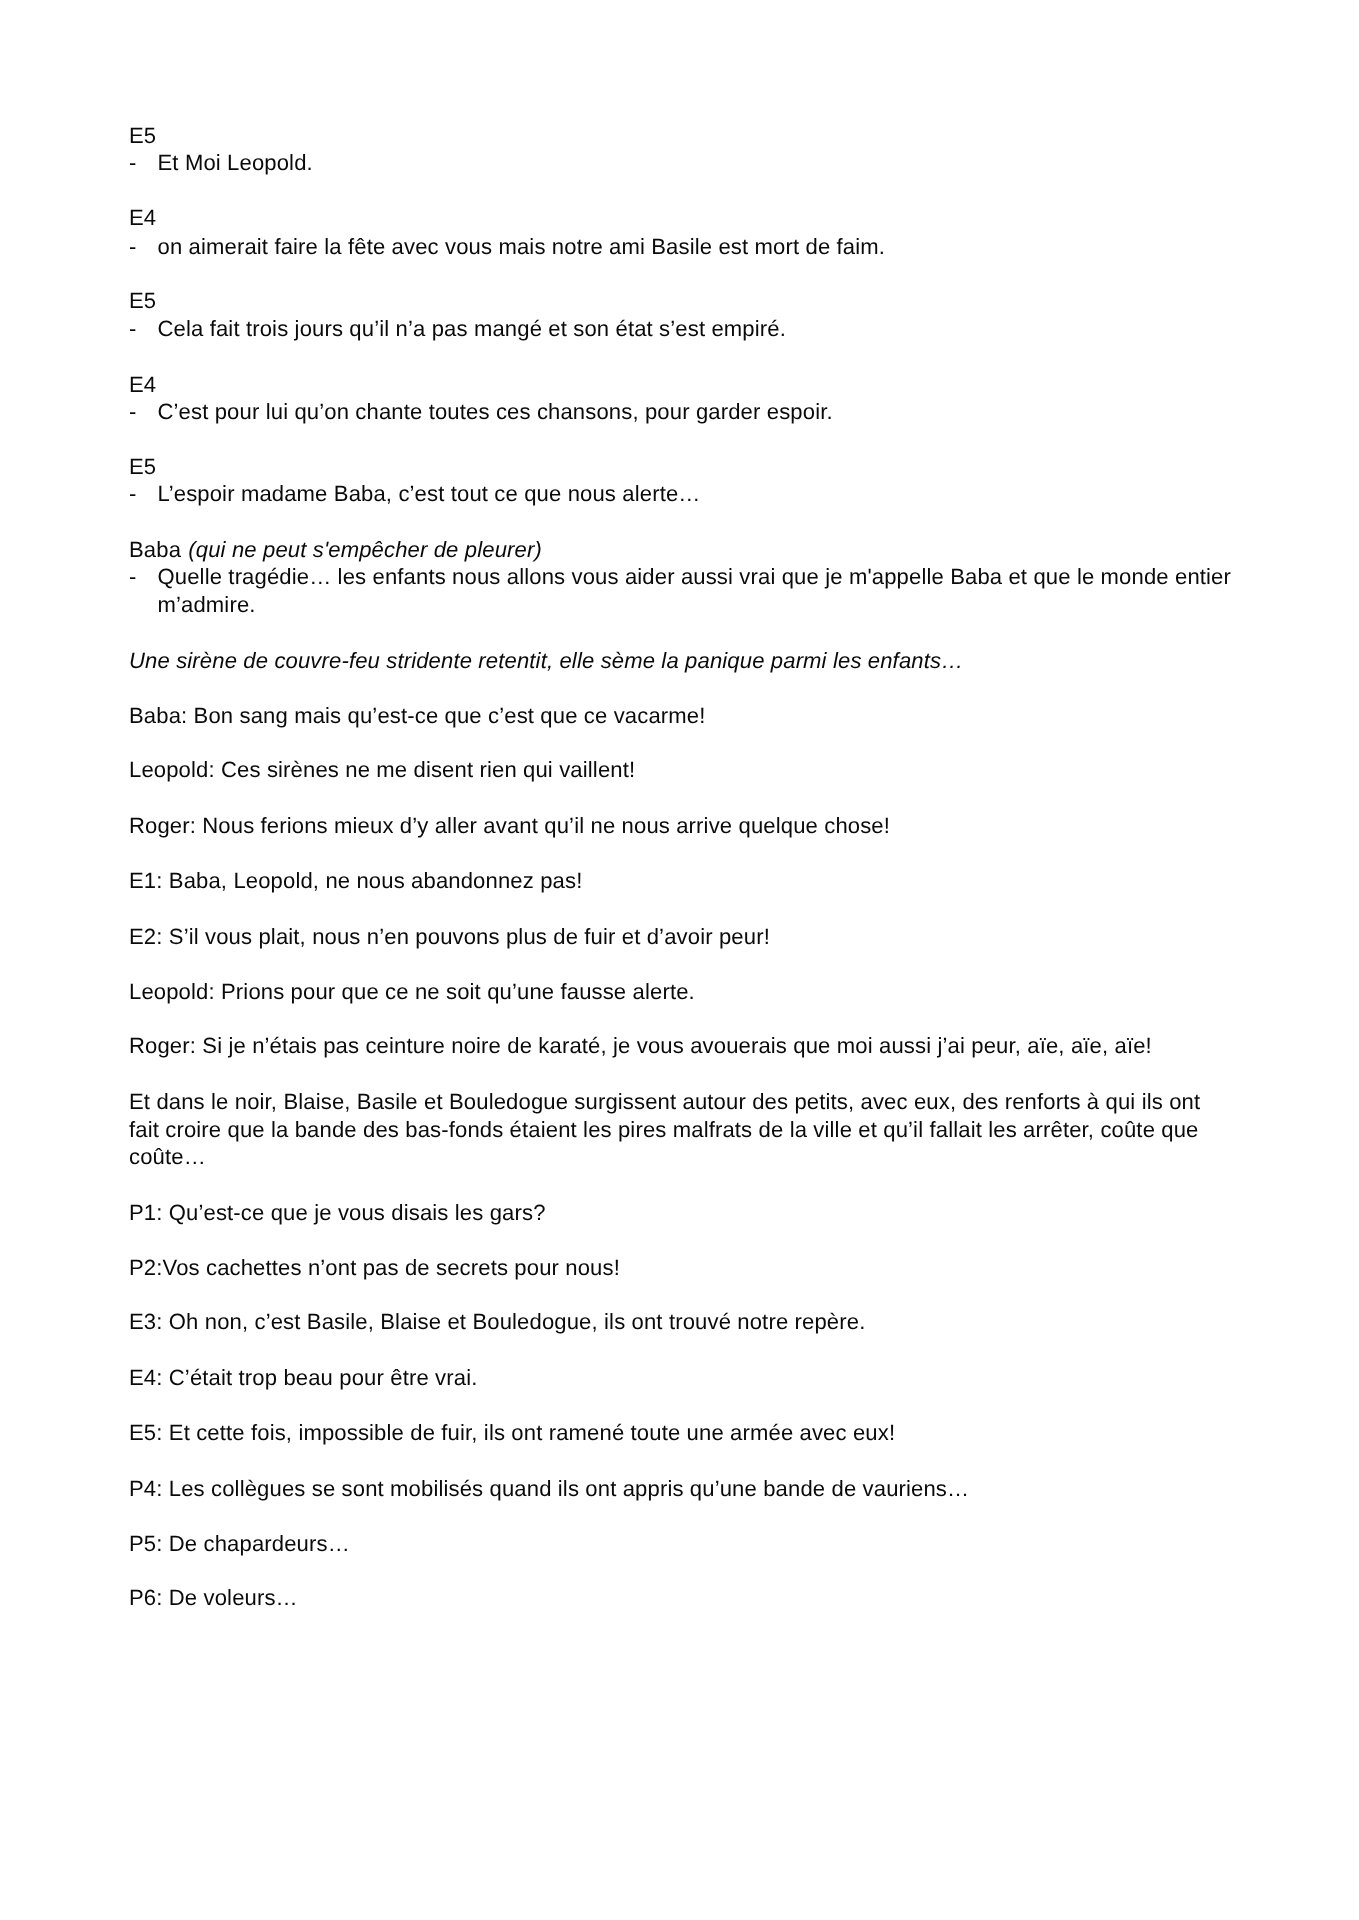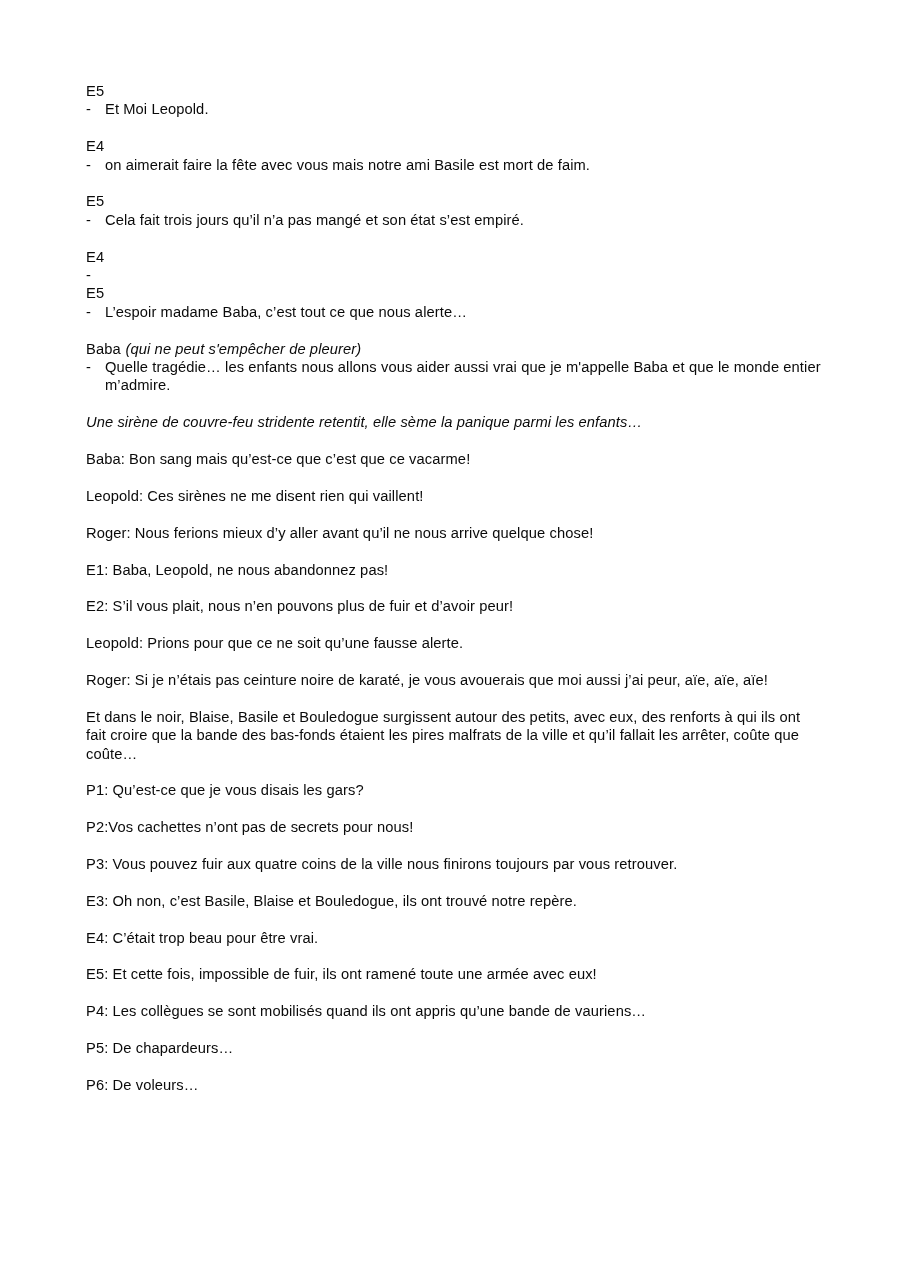--- a/index.html
+++ b/index.html
@@ -62,20 +62,21 @@
       <div class="dline">
         <span class="dash">-</span>
         <span>Cela fait trois jours qu’il n’a pas mangé et son état s’est empiré.</span>
       </div>
     </div>
 
     <div class="cue">
       <div class="speaker">E4</div>
       <div class="dline">
         <span class="dash">-</span>
+        <span>C’est pour lui qu’on chante toutes ces chansons, pour garder espoir.</span>
       </div>
     </div>
 
     <div class="cue">
       <div class="speaker">E5</div>
       <div class="dline">
         <span class="dash">-</span>
         <span>L’espoir madame Baba, c’est tout ce que nous alerte…</span>
       </div>
     </div>
@@ -93,21 +94,20 @@
     <p class="line">Baba: Bon sang mais qu’est-ce que c’est que ce vacarme!</p>
     <p class="line">Leopold: Ces sirènes ne me disent rien qui vaillent!</p>
     <p class="line">Roger: Nous ferions mieux d’y aller avant qu’il ne nous arrive quelque chose!</p>
     <p class="line">E1: Baba, Leopold, ne nous abandonnez pas!</p>
     <p class="line">E2: S’il vous plait, nous n’en pouvons plus de fuir et d’avoir peur!</p>
     <p class="line">Leopold: Prions pour que ce ne soit qu’une fausse alerte.</p>
     <p class="line">Roger: Si je n’étais pas ceinture noire de karaté, je vous avouerais que moi aussi j’ai peur, aïe, aïe, aïe!</p>
     <p class="line">Et dans le noir, Blaise, Basile et Bouledogue surgissent autour des petits, avec eux, des renforts à qui ils ont fait croire que la bande des bas-fonds étaient les pires malfrats de la ville et qu’il fallait les arrêter, coûte que coûte…</p>
     <p class="line">P1: Qu’est-ce que je vous disais les gars?</p>
     <p class="line">P2:Vos cachettes n’ont pas de secrets pour nous!</p>
-    <p class="line">P3: Vous pouvez fuir aux quatre coins de la ville nous finirons toujours par vous retrouver.</p>
     <p class="line">E3: Oh non, c’est Basile, Blaise et Bouledogue, ils ont trouvé notre repère.</p>
     <p class="line">E4: C’était trop beau pour être vrai.</p>
     <p class="line">E5: Et cette fois, impossible de fuir, ils ont ramené toute une armée avec eux!</p>
     <p class="line">P4: Les collègues se sont mobilisés quand ils ont appris qu’une bande de vauriens…</p>
     <p class="line">P5: De chapardeurs…</p>
     <p class="line">P6: De voleurs…</p>
 
   </div>
 </div>
 

